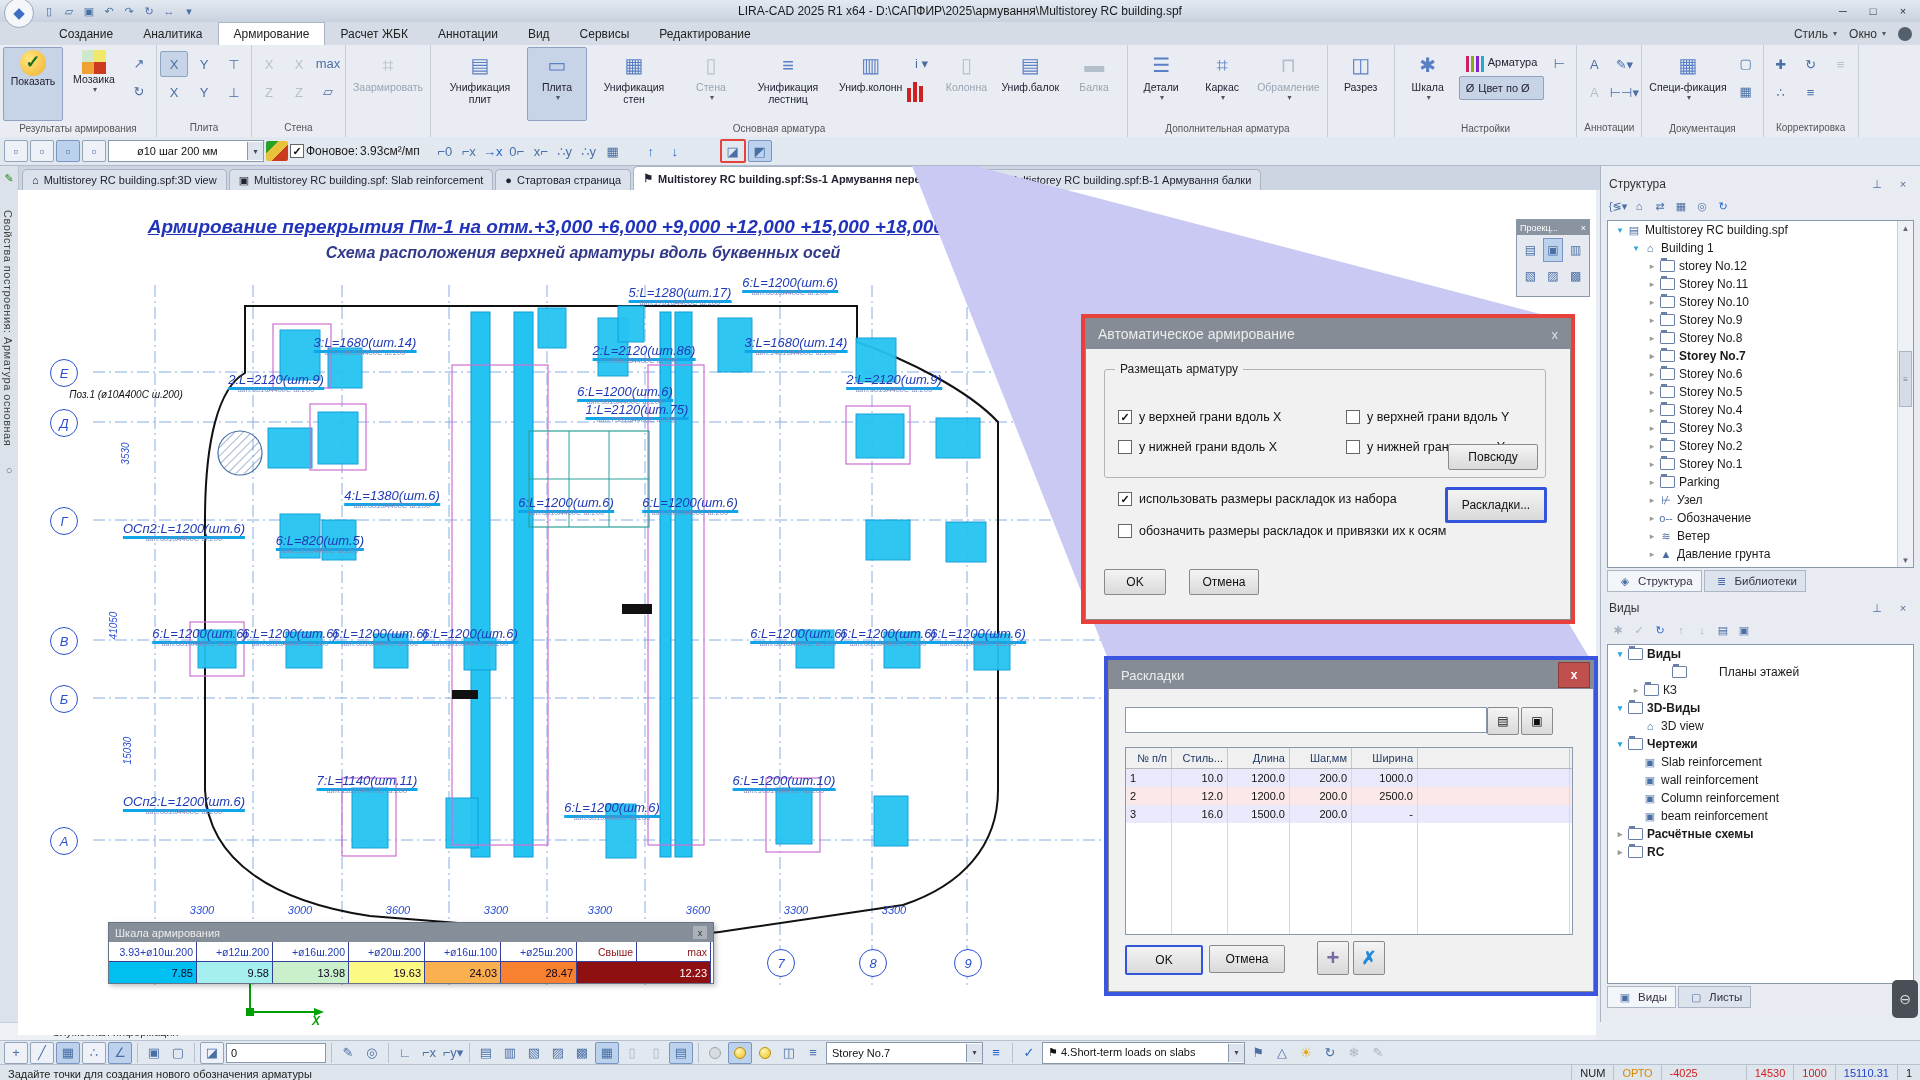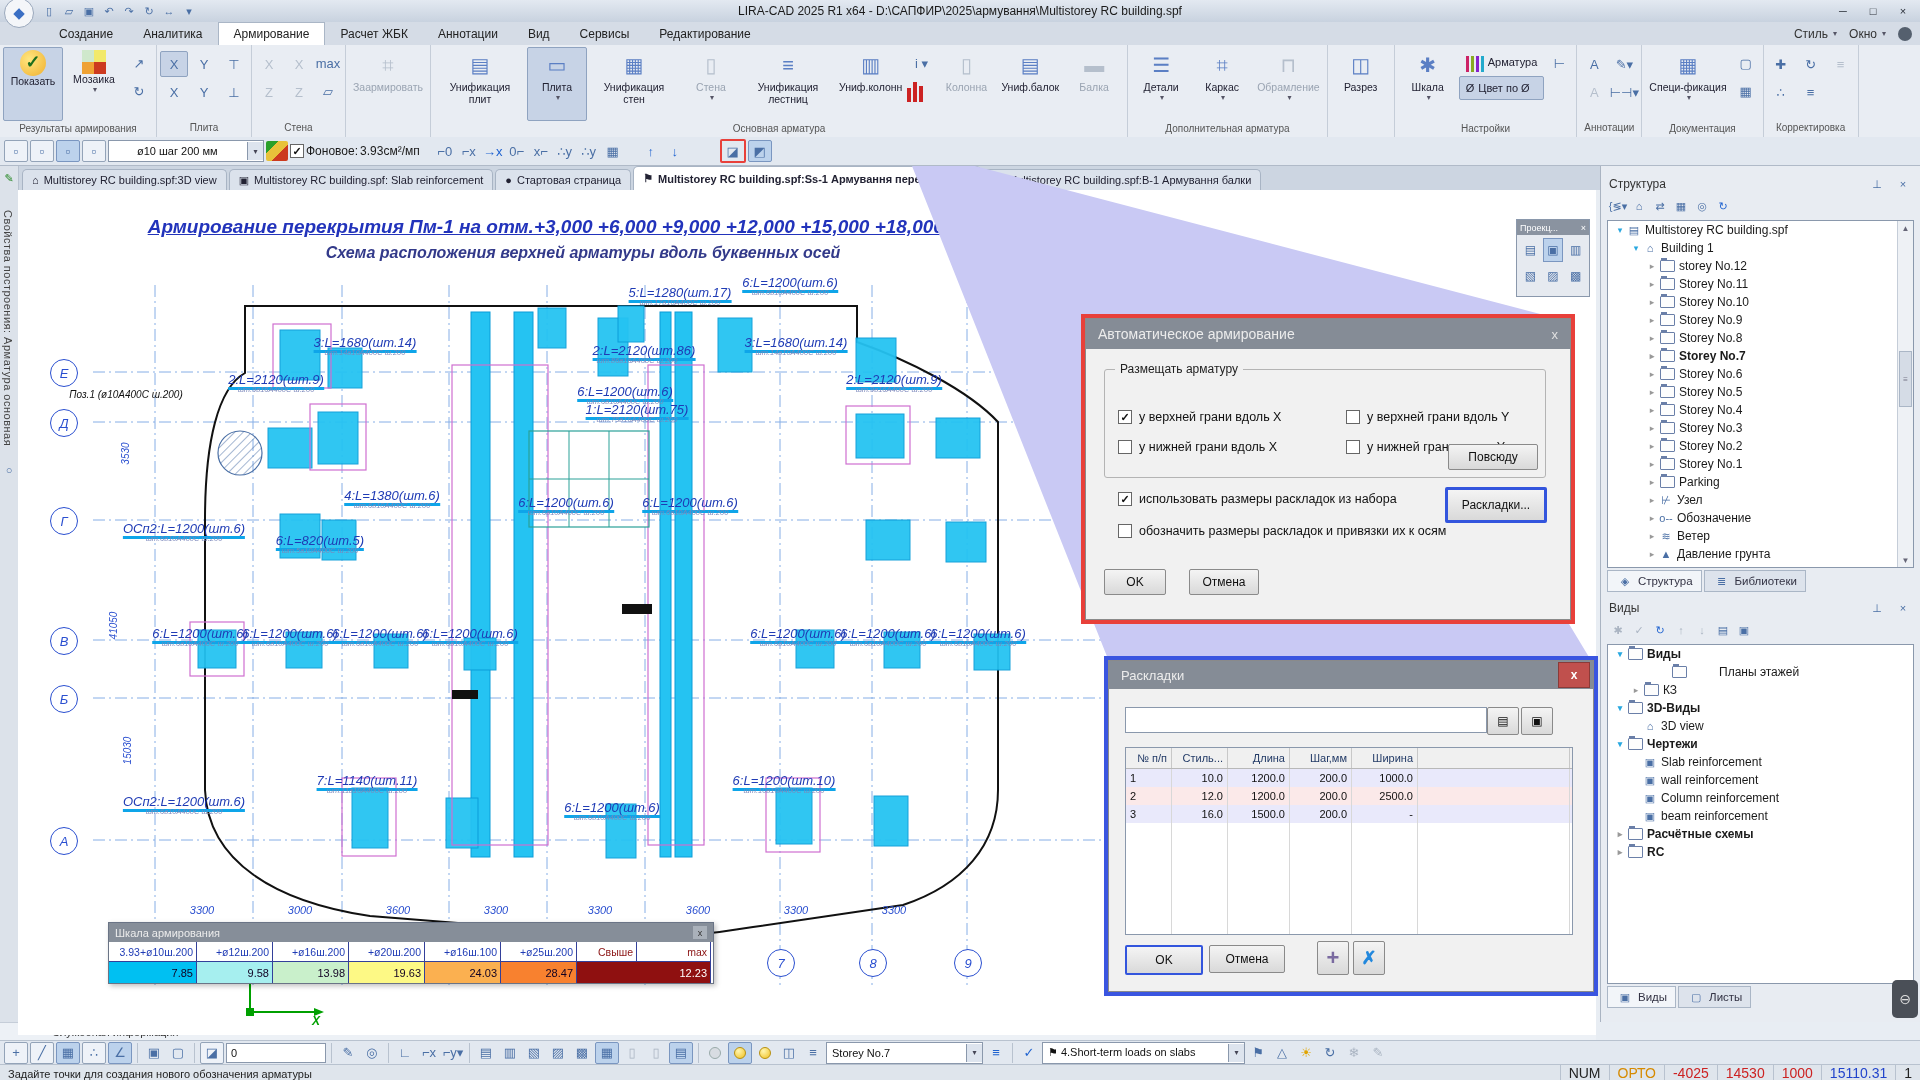--- a/index.html
+++ b/index.html
@@ -169,21 +169,21 @@
               display:flex;align-items:center;gap:6px;padding-left:28px;box-sizing:border-box;font-size:11px;color:#333}
   #bottombar{left:0;top:1040px;width:1920px;height:24px;background:#e2e8f0;border-top:1px solid #b8c2cf;
              display:flex;align-items:center;gap:2px;padding:0 4px;box-sizing:border-box}
   .binput{height:18px;background:#fff;border:1px solid #8a98ac;font-size:11px;display:flex;align-items:center;padding:0 4px;color:#111}
   .bulb{width:10px;height:10px;border-radius:50%;background:radial-gradient(circle at 35% 30%,#fff6b0,#f0c020);border:1px solid #b89010}
   .bulb.gray{background:#d8dce2;border-color:#9aa}
   #statusbar{left:0;top:1064px;width:1920px;height:16px;background:#dfe5ec;border-top:1px solid #b8c2cf;
              display:flex;align-items:flex-end;font-size:11px;color:#222;box-sizing:border-box}
   #statustext{padding-left:8px;flex:1}
   .scell{border-left:1px solid #b8c2cf;height:100%;display:flex;align-items:center;justify-content:center;
-         padding:0 8px;font-size:14px;white-space:nowrap}
+         padding:0 8px;font-size:11px;white-space:nowrap}
 </style>
 </head>
 <body>
 
 <div id="titlebar" class="abs">
   <div id="applogo">◆</div>
   <div id="qat">
       <div class="ic sm">▯</div>
       <div class="ic sm">▱</div>
       <div class="ic sm">▣</div>
@@ -1131,18 +1131,18 @@
     <div class="ic">↻</div>
     <div class="ic dis">❄</div>
     <div class="ic dis">✎</div>
   </div>
 <div id="statusbar" class="abs">
   <div id="statustext">Задайте точки для создания нового обозначения арматуры</div>
   <div id="statuscells" style="display:flex;height:100%">
       <div class="scell" style="color: rgb(34, 34, 34);">NUM</div>
       <div class="scell" style="color: rgb(214, 138, 0);">ОРТО</div>
       <div class="scell" style="color: rgb(204, 34, 34);">-4025</div>
-      <div class="scell" style="color: rgb(204, 34, 34);">14530</div>
+      <div class="scell" style="color: rgb(204, 34, 34); margin-left: 40px;">14530</div>
       <div class="scell" style="color: rgb(204, 34, 34);">1000</div>
       <div class="scell" style="color: rgb(34, 68, 204);">15110.31</div>
       <div class="scell" style="color: rgb(34, 34, 34);">1</div>
     </div>
 </div>
 
 </body></html>

